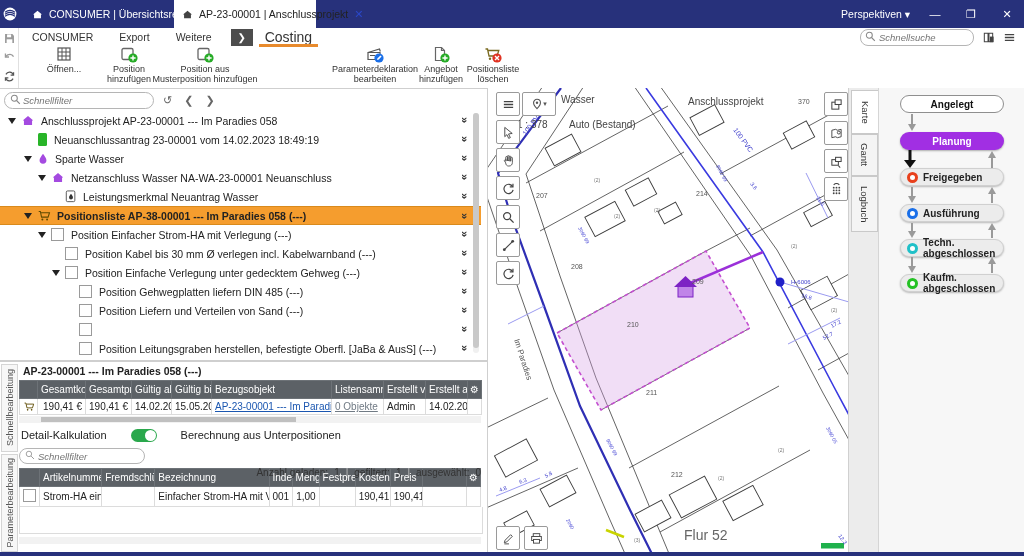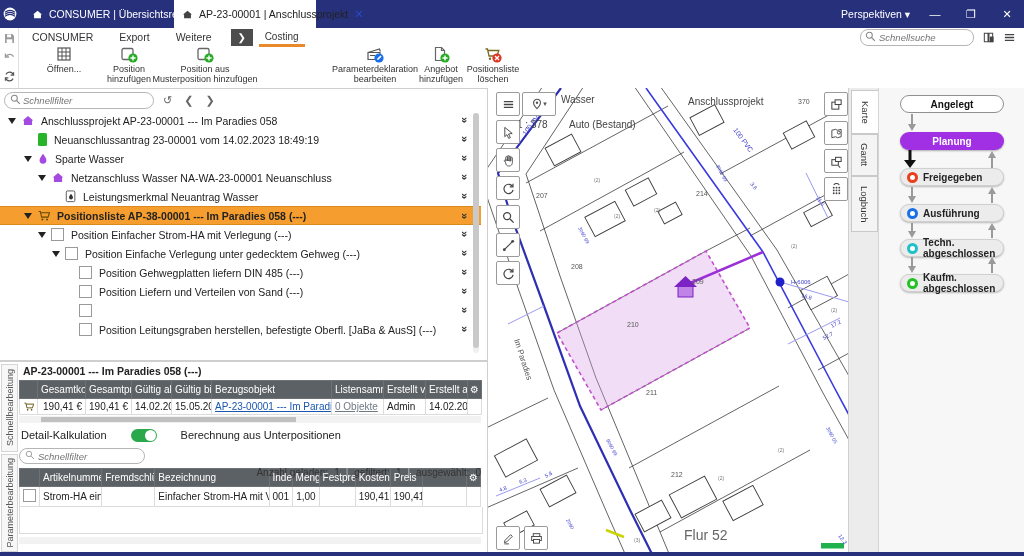--- a/index.html
+++ b/index.html
@@ -16,21 +16,21 @@
   .tab .ttl{font-size:10.5px;white-space:nowrap;}
   .tabx{font-size:11px;font-weight:bold;margin-left:auto;}
   #tab1 .tabx{color:#fff;} #tab2 .tabx{color:#2a47c8;}
   #tb-right{right:6px;top:0;height:28px;display:flex;align-items:center;gap:14px;color:#fff;font-size:10.5px;}
   .winbtn{width:22px;text-align:center;font-size:11px;}
 
   
   #menubar{left:19px;top:28px;width:470px;height:18px;display:flex;align-items:center;gap:0;}
   .menuitem{padding:0 13px;font-size:10.5px;color:#333;}
   #chevbox{width:22px;height:17px;background:#4d4d4d;color:#fff;display:flex;align-items:center;justify-content:center;font-size:10px;margin-left:6px;}
-  #costing{padding:0 12px;font-size:10px;color:#333;position:relative;height:18px;line-height:18px;}
+  #costing{padding:0 12px;font-size:14px;color:#333;position:relative;height:18px;line-height:18px;}
   #costing:after{content:"";position:absolute;left:6px;right:6px;bottom:-1px;height:3px;background:#e88a2c;}
   #search-cluster{right:8px;top:29px;display:flex;align-items:center;gap:8px;}
   #schnellsuche{width:88px;height:15px;border:1px solid #b5b5b5;border-radius:8px;font-size:9.5px;font-style:italic;padding:0 6px 0 18px;color:#888;outline:none;}
   .mini-ic{color:#444;}
 
   
   #leftstrip{left:0;top:28px;width:19px;height:62px;border-right:1px solid #e0e0e0;display:flex;flex-direction:column;align-items:center;gap:6px;padding-top:4px;box-sizing:border-box;}
 
   
   #ribbon{left:19px;top:46px;width:468px;height:42px;}
@@ -467,20 +467,27 @@
           </svg>
         </span>
         <span class="txt" style="font-weight:bold;">Positionsliste AP-38-00001 --- Im Paradies 058 (---)</span>
         <span class="chev2">»</span>
       </div>
     <div class="trow">
         <span class="ind2"></span>
         <span class="exp"></span>
         <span class="cb"></span>
         <span class="txt">Position Einfacher Strom-HA mit Verlegung (---)</span>
+        <span class="chev2">»</span>
+      </div>
+    <div class="trow">
+        <span class="ind3"></span>
+        <span class="noexp"></span>
+        <span class="cb"></span>
+        <span class="txt">Position Kabel bis 30 mm Ø verlegen incl. Kabelwarnband (---)</span>
         <span class="chev2">»</span>
       </div>
     <div class="trow">
         <span class="ind3"></span>
         <span class="exp"></span>
         <span class="cb"></span>
         <span class="txt">Position Einfache Verlegung unter gedecktem Gehweg (---)</span>
         <span class="chev2">»</span>
       </div>
     <div class="trow">

